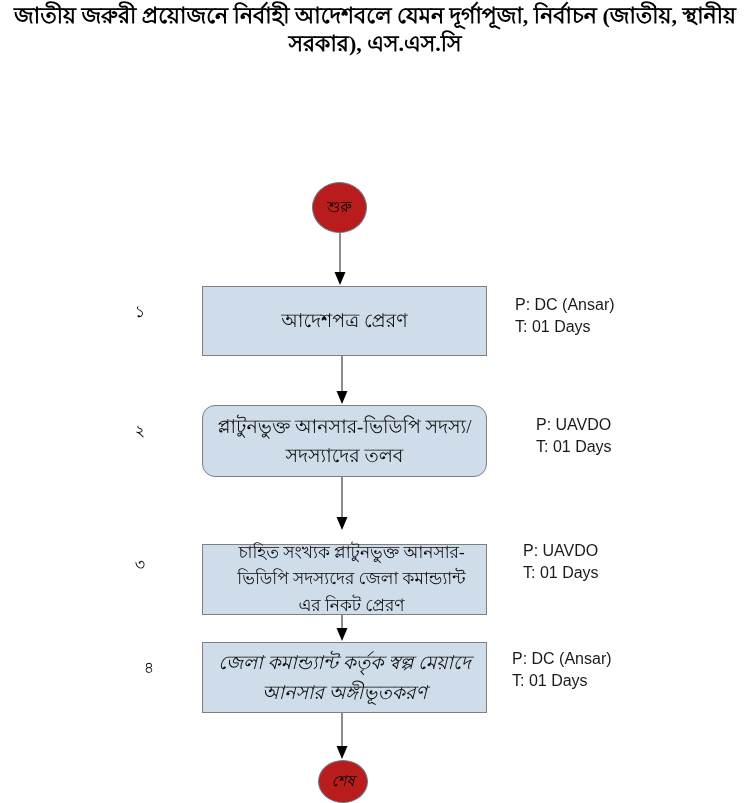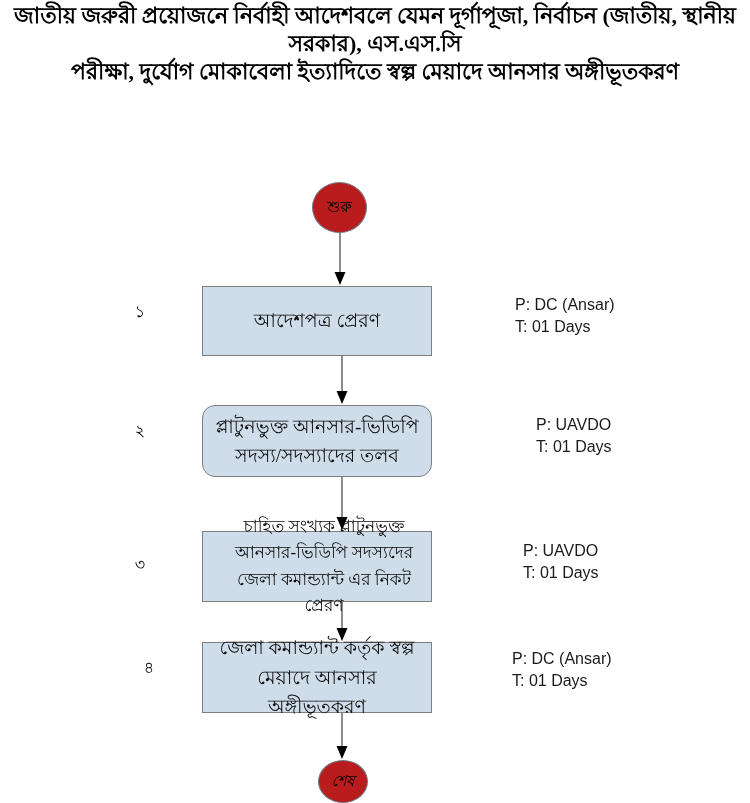--- a/index.html
+++ b/index.html
@@ -45,37 +45,37 @@
     font-size: 15px;
     color: #000000;
     box-sizing: border-box;
     text-align: center;
   }
   .terminal.start { left: 312px; top: 182px; width: 55px; height: 51px; }
   .terminal.end   { left: 318px; top: 760px; width: 50px; height: 43px; font-style: italic; }
   .process-box {
     position: absolute;
     left: 202px;
-    width: 230px;
+    width: 285px;
     background: #cfdce9;
     border: 1px solid #7f7f7f;
     box-sizing: border-box;
     display: flex;
     align-items: center;
     justify-content: center;
     text-align: center;
     font-size: 19px;
     line-height: 1.55;
     color: #0d0d0d;
     padding: 2px 10px;
   }
   .process-box.b1 { top: 286px; height: 70px; }
   .process-box.b2 { top: 405px; height: 72px; border-radius: 13px; }
-  .process-box.b3 { top: 531px; height: 71px; font-size: 17px; padding-left: 24px; }
-  .process-box.b4 { top: 642px; height: 71px; }
+  .process-box.b3 { top: 544px; height: 71px; font-size: 17px; padding-left: 24px; }
+  .process-box.b4 { top: 642px; height: 71px; font-style: italic; }
   .step-num {
     position: absolute;
     width: 28px;
     text-align: center;
     font-size: 16px;
     color: #000000;
   }
   .step-num.n1 { left: 126px; top: 299px; }
   .step-num.n2 { left: 126px; top: 418px; }
   .step-num.n3 { left: 126px; top: 552px; }
@@ -93,21 +93,20 @@
   .annotation.a3 { left: 523px; top: 540px; }
   .annotation.a4 { left: 512px; top: 648px; }
 </style>
 </head>
 <body>
 
 <div class="canvas">
 
   <div class="page-title">
     <div>জাতীয় জরুরী প্রয়োজনে নির্বাহী আদেশবলে যেমন দূর্গাপূজা, নির্বাচন (জাতীয়, স্থানীয় সরকার), এস.এস.সি</div>
-    <div>পরীক্ষা, দুর্যোগ মোকাবেলা ইত্যাদিতে স্বল্প মেয়াদে আনসার অঙ্গীভূতকরণ</div>
   </div>
 
   <svg class="arrows-svg" viewBox="0 0 750 803" xmlns="http://www.w3.org/2000/svg">
     <g stroke="#1a1a1a" fill="#000000">
       <line x1="340" y1="233" x2="340" y2="272" stroke-width="1"></line>
       <polygon points="334.5,272 345.5,272 340,285" stroke="none"></polygon>
     </g>
     <g stroke="#1a1a1a" fill="#000000">
       <line x1="342" y1="356" x2="342" y2="391" stroke-width="1"></line>
       <polygon points="336.5,391 347.5,391 342,404" stroke="none"></polygon>

